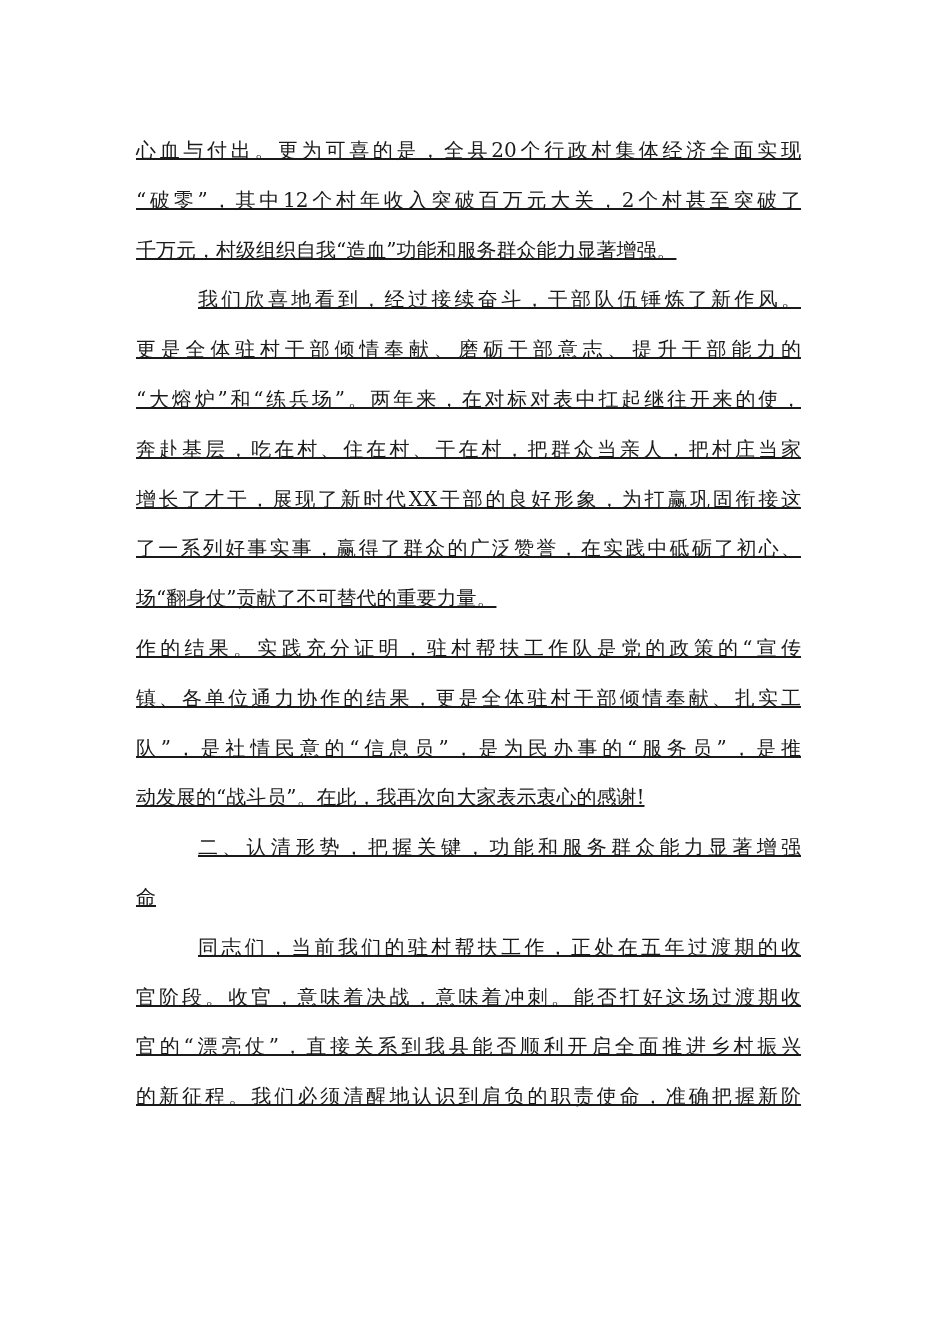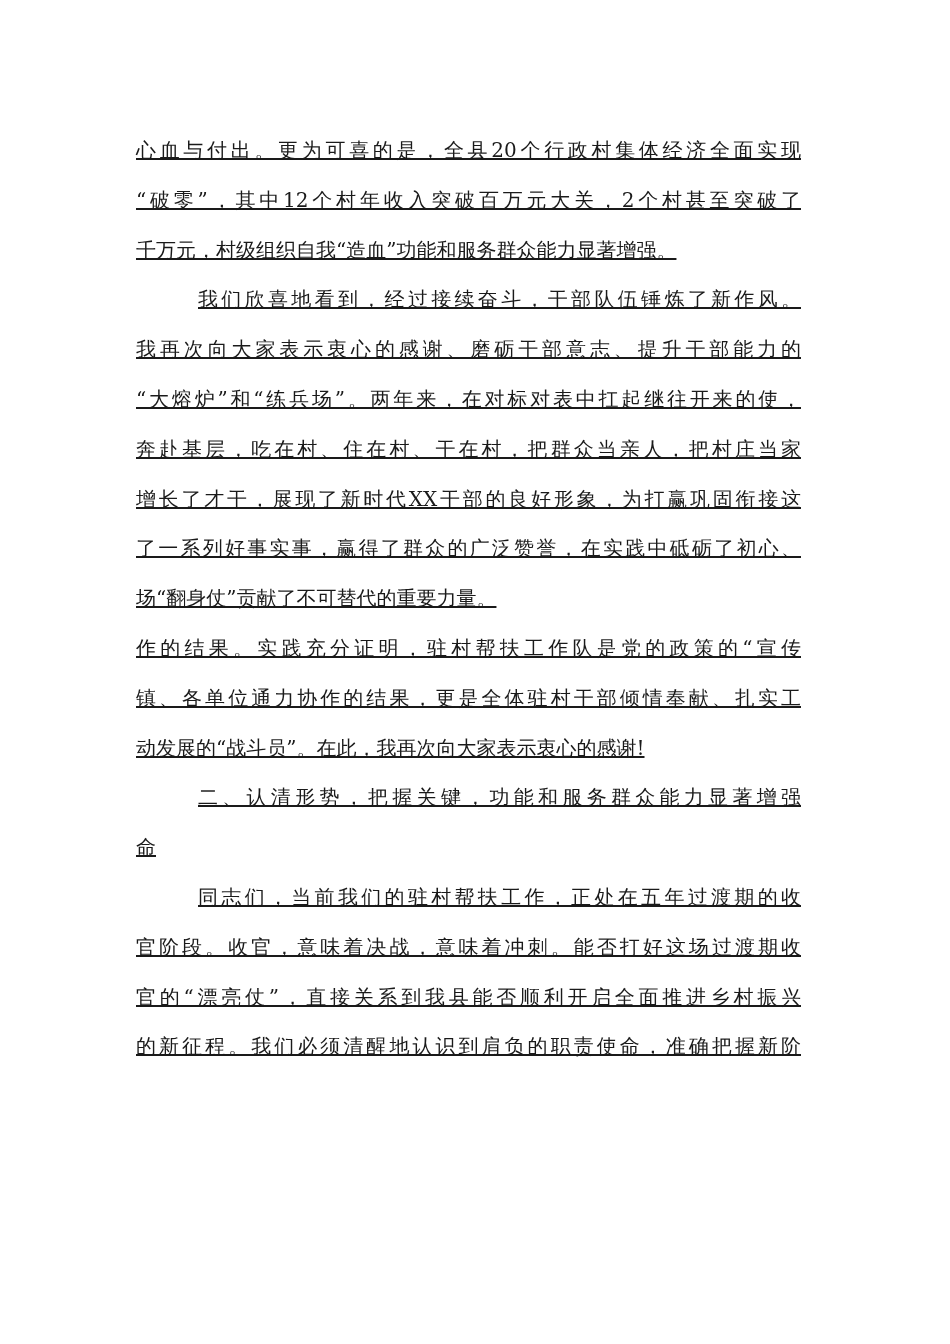--- a/index.html
+++ b/index.html
@@ -17,28 +17,29 @@
     .indent { padding-left: 62px; }
   </style>
 </head>
 <body>
 
 <div class="page">
   <div class="line">心血与付出。更为可喜的是，全县20个行政村集体经济全面实现</div>
   <div class="line">“破零”，其中12个村年收入突破百万元大关，2个村甚至突破了</div>
   <div class="line last">千万元，村级组织自我“造血”功能和服务群众能力显著增强。</div>
   <div class="line indent">我们欣喜地看到，经过接续奋斗，干部队伍锤炼了新作风。</div>
-  <div class="line">我再次向大家表示衷心的感谢、磨砺干部意志、提升干部能力的</div>
+  <div class="line">更是全体驻村干部倾情奉献、磨砺干部意志、提升干部能力的</div>
   <div class="line">“大熔炉”和“练兵场”。两年来，在对标对表中扛起继往开来的使，</div>
   <div class="line">奔赴基层，吃在村、住在村、干在村，把群众当亲人，把村庄当家</div>
   <div class="line">增长了才干，展现了新时代XX干部的良好形象，为打赢巩固衔接这</div>
   <div class="line">了一系列好事实事，赢得了群众的广泛赞誉，在实践中砥砺了初心、</div>
   <div class="line last">场“翻身仗”贡献了不可替代的重要力量。</div>
   <div class="line">作的结果。实践充分证明，驻村帮扶工作队是党的政策的“宣传</div>
   <div class="line">镇、各单位通力协作的结果，更是全体驻村干部倾情奉献、扎实工</div>
+  <div class="line">队”，是社情民意的“信息员”，是为民办事的“服务员”，是推</div>
   <div class="line last">动发展的“战斗员”。在此，我再次向大家表示衷心的感谢!</div>
   <div class="line indent">二、认清形势，把握关键，功能和服务群众能力显著增强</div>
   <div class="line last">命</div>
   <div class="line indent">同志们，当前我们的驻村帮扶工作，正处在五年过渡期的收</div>
   <div class="line">官阶段。收官，意味着决战，意味着冲刺。能否打好这场过渡期收</div>
   <div class="line">官的“漂亮仗”，直接关系到我县能否顺利开启全面推进乡村振兴</div>
   <div class="line">的新征程。我们必须清醒地认识到肩负的职责使命，准确把握新阶</div>
 </div>
 
 </body></html>

